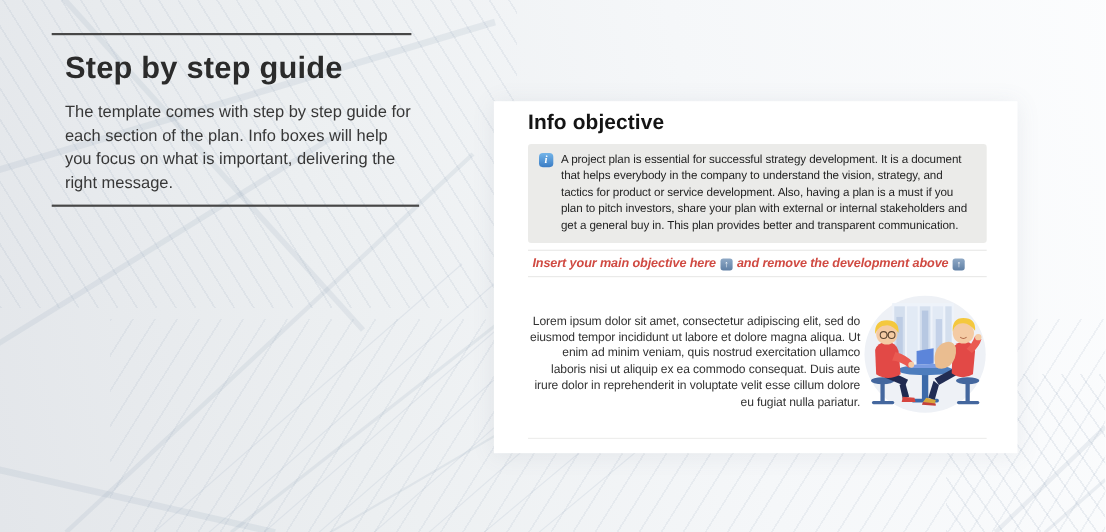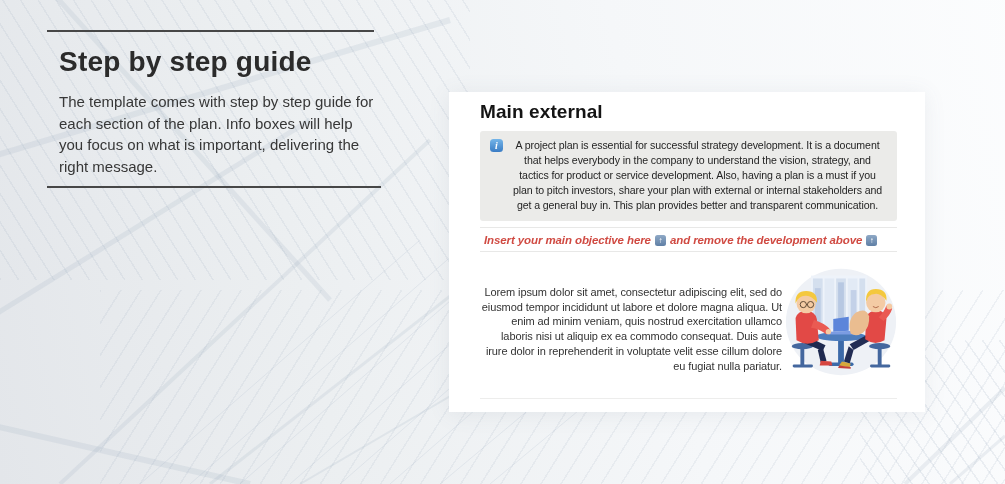--- a/index.html
+++ b/index.html
@@ -31,21 +31,21 @@
   .card{position:absolute;left:449px;top:92px;width:476px;height:320px;background:#ffffff;
     box-shadow:0 2px 20px rgba(100,110,126,0.10);}
   .card-title{position:absolute;left:31px;top:9px;margin:0;
     font-size:19px;font-weight:700;color:#141414;letter-spacing:0.1px;}
   .infobox{position:absolute;left:31px;top:39px;width:417px;box-sizing:border-box;
     background:#ebebe9;border-radius:3px;display:flex;gap:7px;padding:7px 12px 8px 10px;}
   .info-icon{flex:0 0 13px;width:13px;height:13px;margin-top:1px;border-radius:3.5px;
     background:linear-gradient(#74b5e9,#3a7cc4);color:#fff;
     display:flex;align-items:center;justify-content:center;}
   .info-icon i{font-family:"Liberation Serif",serif;font-style:italic;font-weight:700;font-size:10px;line-height:1;}
-  .infobox-text{margin:0;font-size:10.6px;line-height:15px;color:#242424;letter-spacing:-0.1px;text-align:center;}
+  .infobox-text{margin:0;font-size:10.6px;line-height:15px;color:#242424;letter-spacing:-0.1px;}
   .sep{position:absolute;left:31px;width:417px;height:1px;background:#e8e8e7;}
   .sep1{top:135px;}
   .sep2{top:159px;}
   .sep3{top:306px;background:#ededec;}
   .instruction{position:absolute;left:31px;top:138px;margin:4px;display:flex;align-items:flex-end;gap:4px;
     font-size:11.5px;font-style:italic;font-weight:600;color:#d04a42;letter-spacing:-0.1px;white-space:nowrap;}
   .arrow-icon{display:inline-flex;width:11px;height:11px;border-radius:2.5px;
     background:linear-gradient(#8fa9c6,#5f7fa5);color:#fff;
     align-items:center;justify-content:center;flex:0 0 11px;}
   .arrow-icon b{font-size:8px;line-height:1;font-style:normal;}
@@ -88,21 +88,21 @@
   </div>
 
   <div>
     <div class="rule rule-top"></div>
     <h1 class="page-title">Step by step guide</h1>
     <p class="page-desc">The template comes with step by step guide for each section of the plan. Info boxes will help you focus on what is important, delivering the right message.</p>
     <div class="rule rule-bottom"></div>
   </div>
 
   <div class="card">
-    <h2 class="card-title">Main external</h2>
+    <h2 class="card-title">Info objective</h2>
 
     <div class="infobox">
       <span class="info-icon">
           <i>i</i>
         </span>
       <p class="infobox-text">A project plan is essential for successful strategy development. It is a document that helps everybody in the company to understand the vision, strategy, and tactics for product or service development. Also, having a plan is a must if you plan to pitch investors, share your plan with external or internal stakeholders and get a general buy in. This plan provides better and transparent communication.</p>
     </div>
 
     <div class="sep sep1"></div>
 

